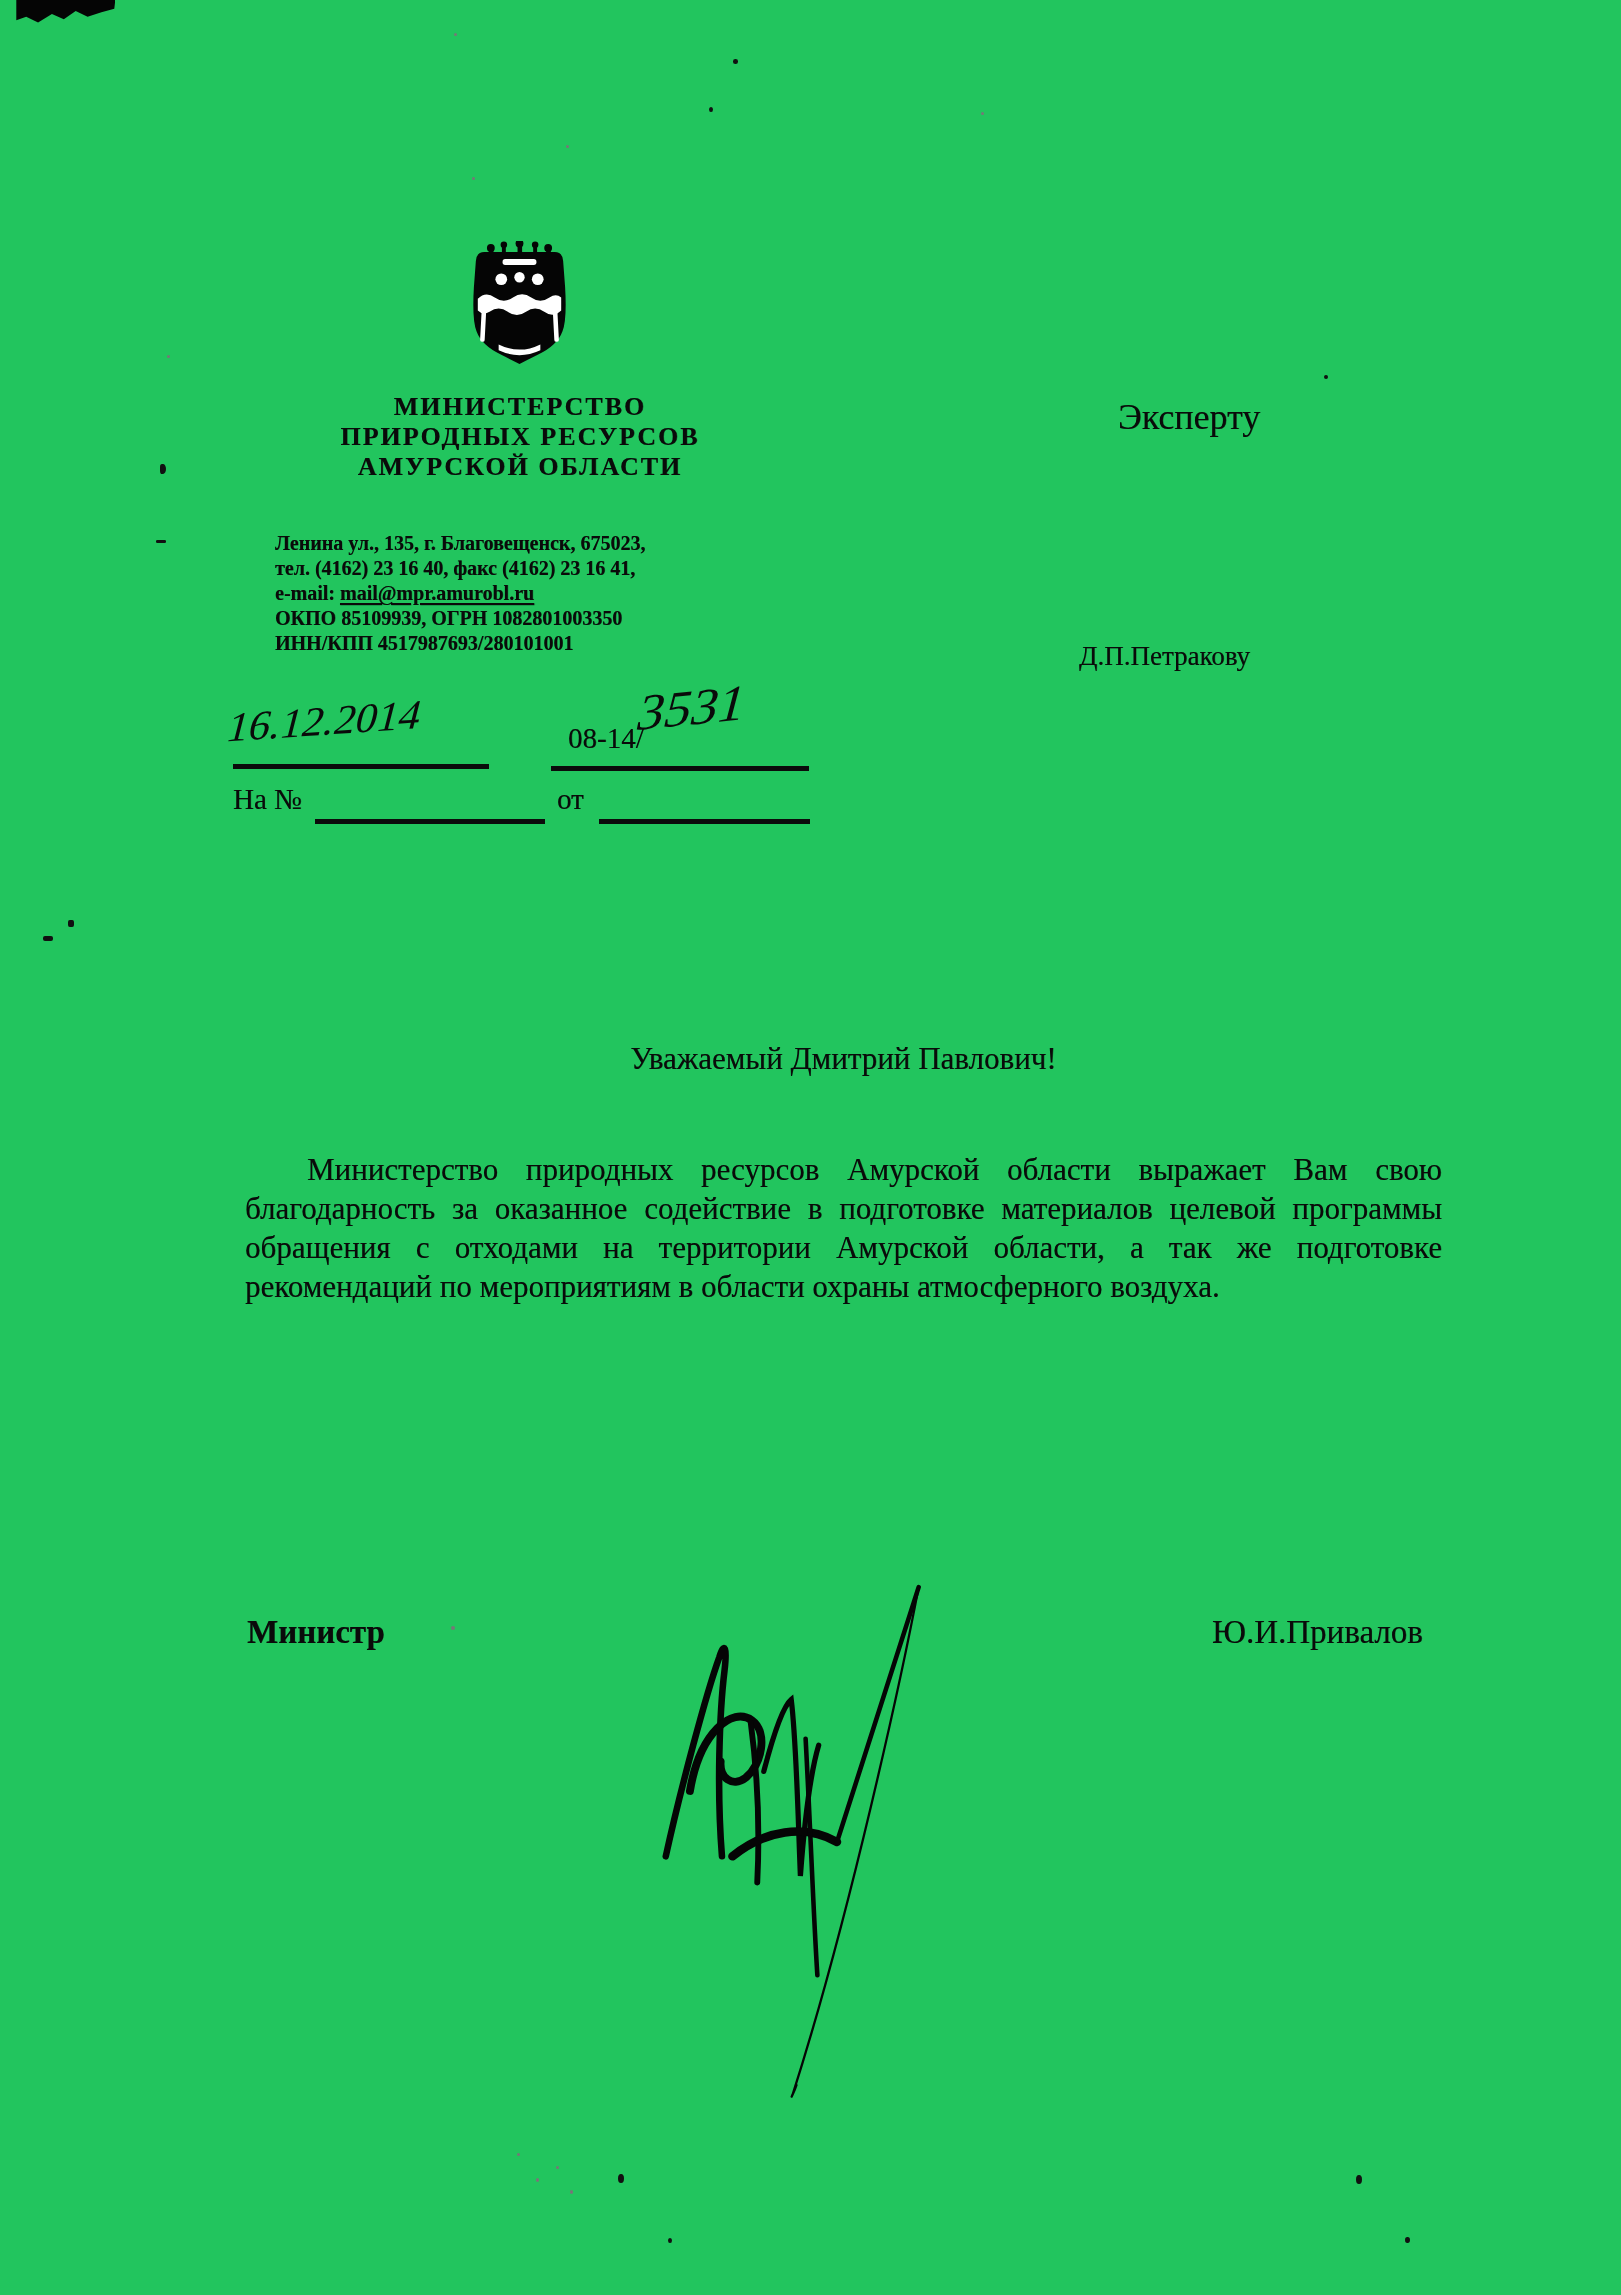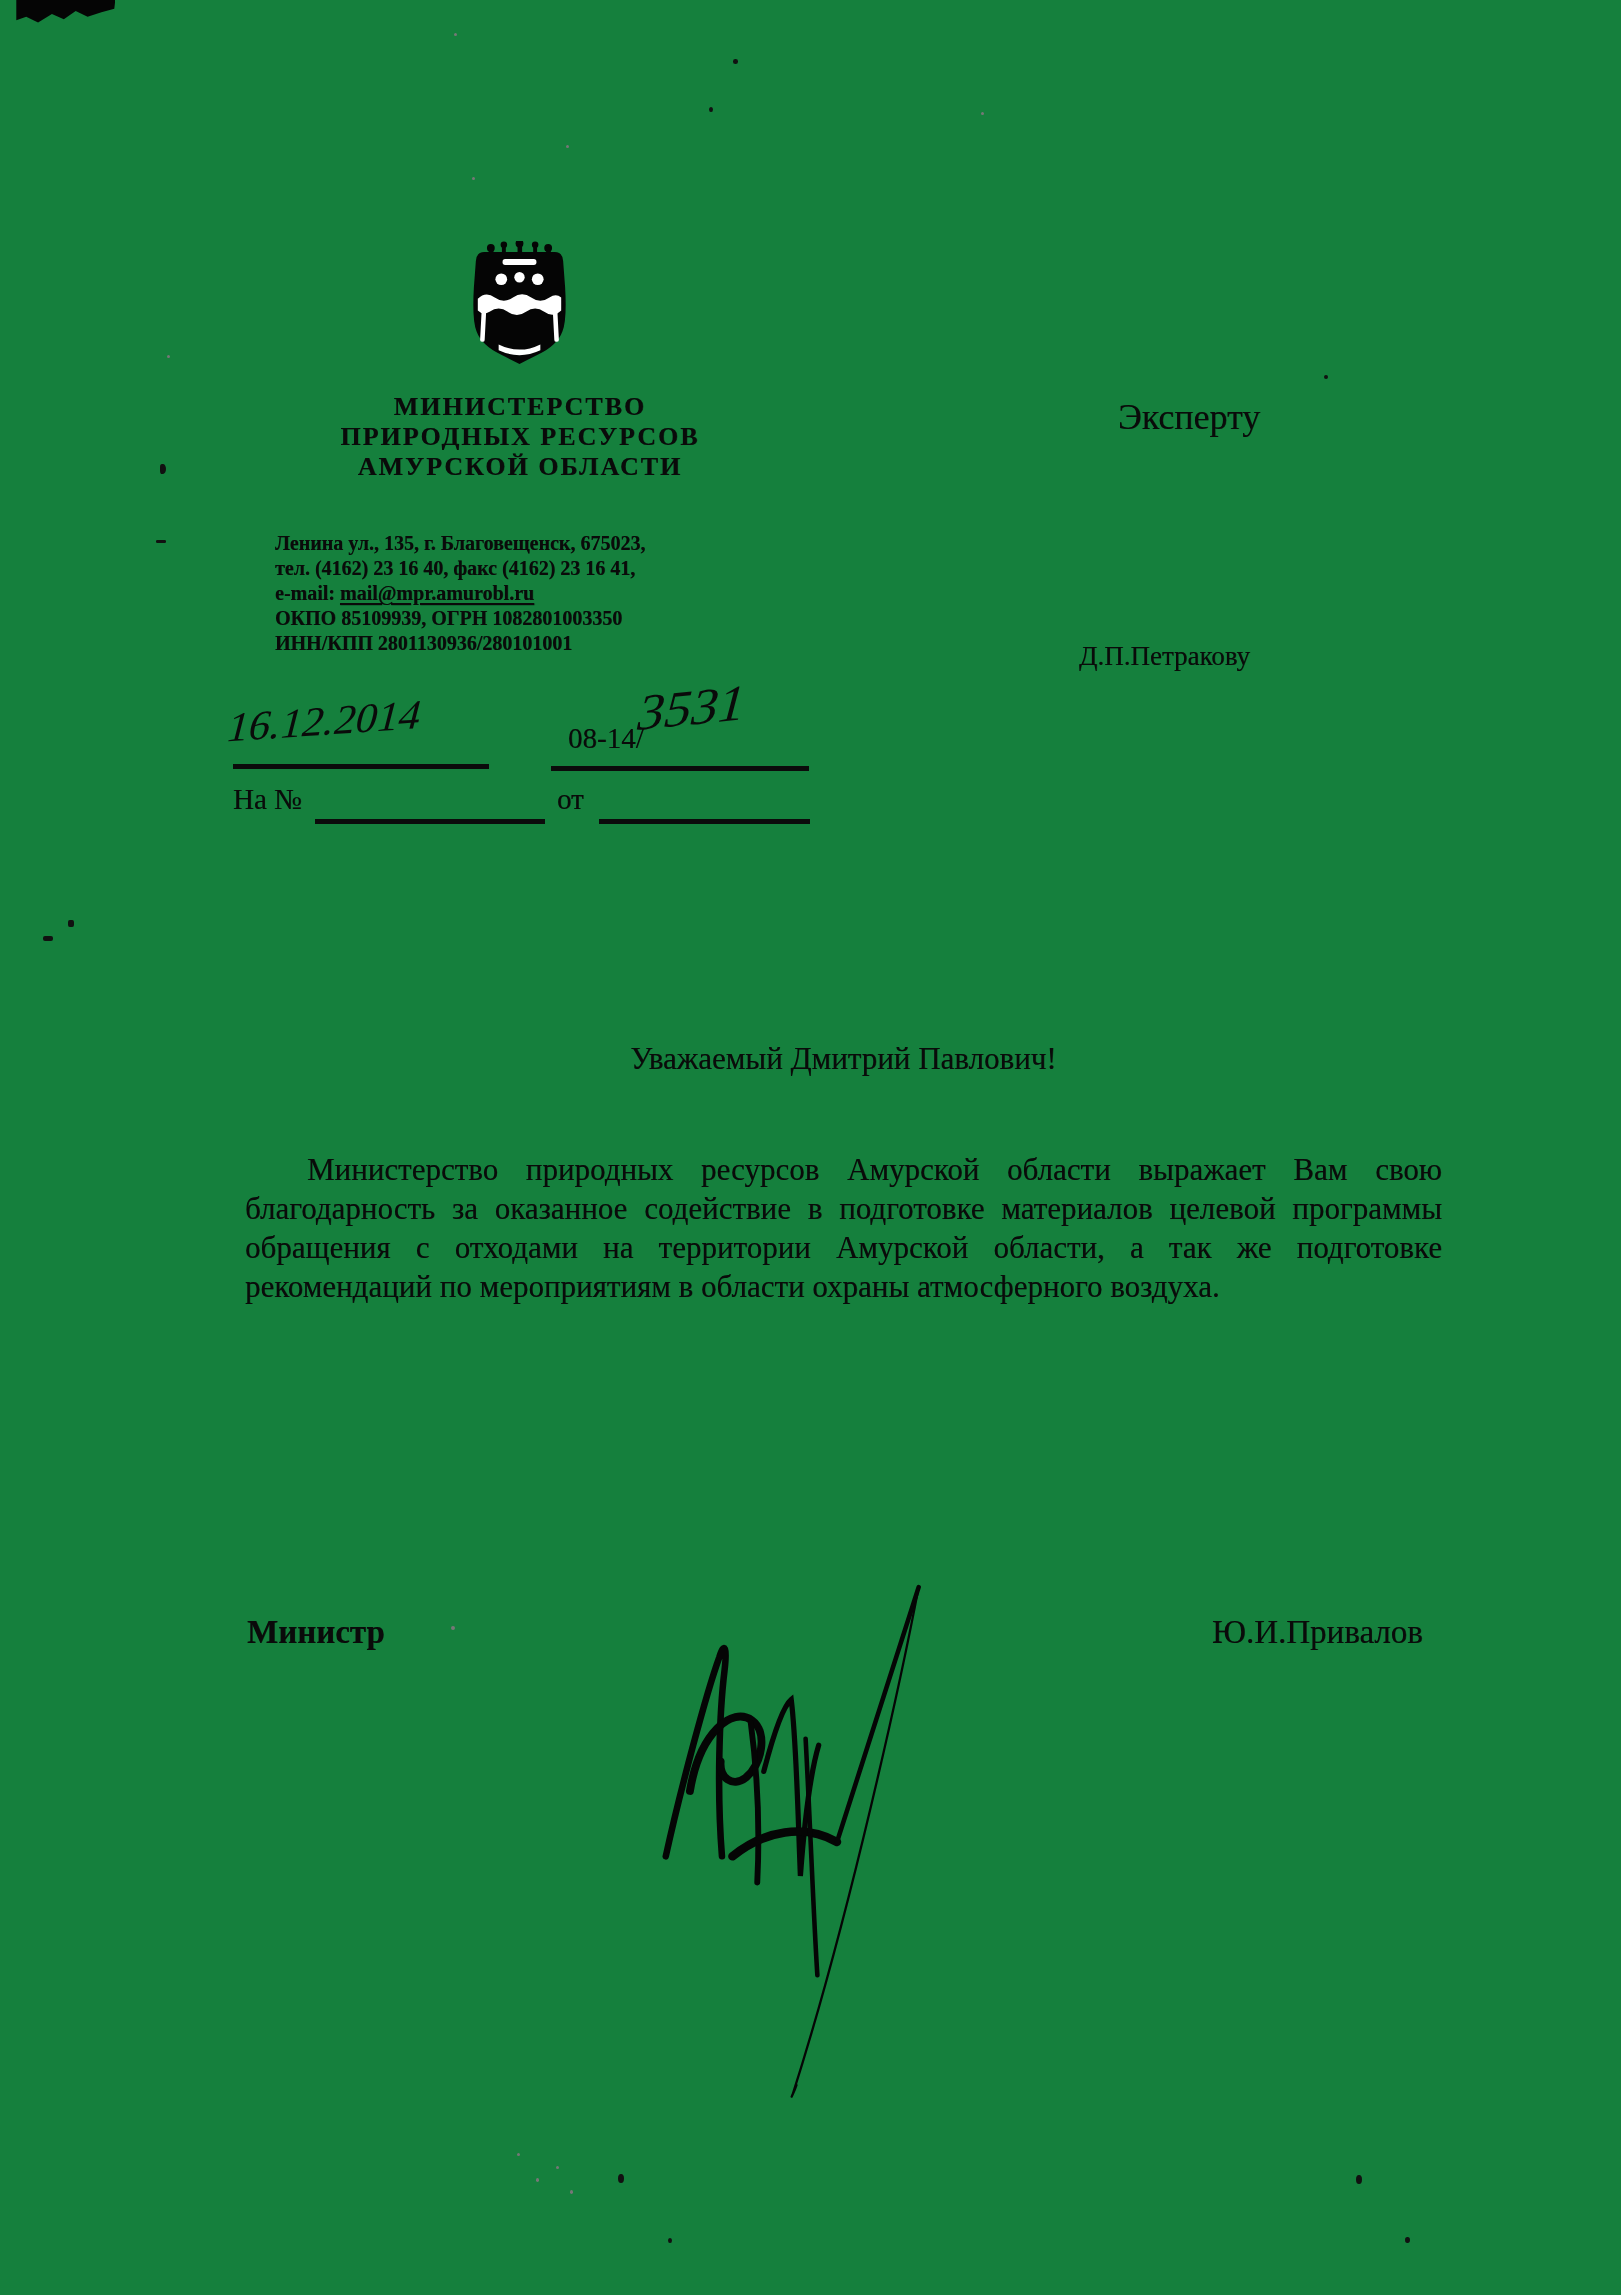--- a/index.html
+++ b/index.html
@@ -1,19 +1,19 @@
 <!DOCTYPE html>
 <html style="font-size:10.5px"><head>
 <meta charset="utf-8">
 <style>
   html,body{margin:0;padding:0;background:#e8e8e8;}
   .page{
     position:relative;
     width:1622px;height:2295px;
-    background:#15803d;
+    background:#22c55e;
     font-family:"Liberation Serif","DejaVu Serif",serif;
     color:#0a0a0a;
     overflow:hidden;
   }
   .typed{ text-shadow:0.4px 0.4px 0 rgba(0,0,0,0.45); }
 
   
   .artifact{
     position:absolute;left:16.3px;top:0;width:99px;height:29px;background:#050505;
     clip-path:polygon(0 0,100% 0,99% 30%,86% 42%,72% 58%,60% 38%,48% 66%,36% 48%,22% 78%,10% 58%,0 70%);
@@ -100,21 +100,21 @@
     <div>МИНИСТЕРСТВО</div>
     <div>ПРИРОДНЫХ РЕСУРСОВ</div>
     <div>АМУРСКОЙ ОБЛАСТИ</div>
   </div>
 
   <div class="address typed">
     <div>Ленина ул., 135, г. Благовещенск, 675023,</div>
     <div>тел. (4162) 23 16 40, факс (4162) 23 16 41,</div>
     <div><span>e-mail: </span><span class="email">mail@mpr.amurobl.ru</span></div>
     <div>ОКПО 85109939, ОГРН 1082801003350</div>
-    <div>ИНН/КПП 2801130936/280101001</div>
+    <div>ИНН/КПП 4517987693/280101001</div>
   </div>
 
   <div class="recipient-role typed">Эксперту</div>
   <div class="recipient-name typed">Д.П.Петракову</div>
 
   <div class="date-script">16.12.2014</div>
   <div class="num-prefix typed">08-14/</div>
   <div class="num-script">3531</div>
   <div class="uline ul-date"></div>
   <div class="uline ul-num"></div>

